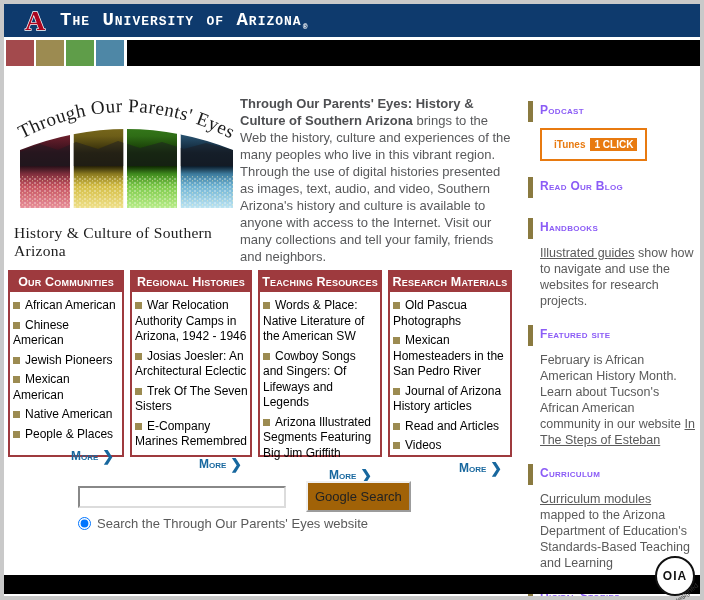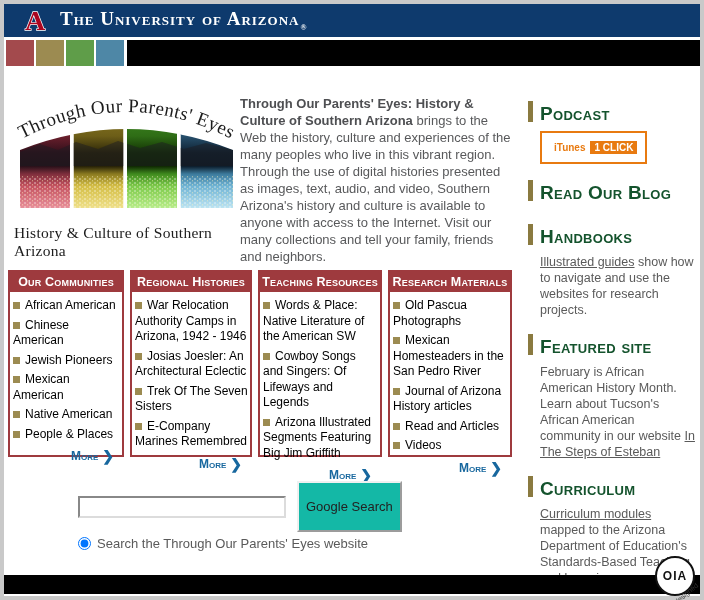--- a/index.html
+++ b/index.html
@@ -5,21 +5,21 @@
   html,body{margin:0;padding:0;background:#e8e8e8;}
   .page{position:relative;width:704px;height:600px;background:#fff;overflow:hidden;
         font-family:"Liberation Sans", sans-serif;}
   .frame{position:absolute;inset:0;border:4px solid #c9c9c9;pointer-events:none;z-index:60;}
 
   
   .ua-bar{position:absolute;left:4px;top:3px;width:696px;height:34px;background:#0e3a6d;
           display:flex;align-items:center;z-index:5;}
   .ua-logo{width:34px;height:34px;margin-left:14px;display:flex;align-items:center;justify-content:center;}
   .ua-logo svg{display:block;}
-  .ua-word{color:#fff;font-family:Liberation Serif, serif;font-variant:small-caps;
+  .ua-word{color:#fff;font-family:Liberation Mono, monospace;font-variant:small-caps;
            font-size:19px;font-weight:600;letter-spacing:1px;margin-left:8px;}
   .ua-reg{color:#fff;font-size:8px;vertical-align:sub;margin-left:1px;}
 
   .strip{position:absolute;left:4px;top:40px;width:696px;height:26px;background:#fff;
          display:flex;align-items:stretch;}
   .sq{width:28px;margin-left:2px;}
   .sq1{background:#a34a4d;} .sq2{background:#9c8b51;} .sq3{background:#5f9d49;} .sq4{background:#4e87a6;}
   .strip-black{flex:1;background:#000;margin-left:3px;}
 
   
@@ -33,21 +33,21 @@
   .more-link{color:#17679e;font-weight:bold;font-variant:small-caps;font-size:12px;cursor:pointer;
              display:inline-flex;align-items:center;gap:4px;}
   .more-line{text-align:right;margin-top:2px;padding-right:6px;}
   .chev{color:#17679e;font-weight:bold;font-size:14px;line-height:12px;}
 
   
   .sidebar{position:absolute;left:528px;top:103px;width:170px;}
   .sb-sec{margin-bottom:18px;}
   .sb-head{display:flex;align-items:flex-start;cursor:pointer;}
   .goldbar{width:5px;height:21px;background:#8a7a40;margin-right:7px;flex:none;margin-top:-2px;}
-  .sb-title{color:#14532d;font-weight:bold;font-variant:small-caps;font-size:19px;letter-spacing:.3px;}
+  .sb-title{color:#8b5cf6;font-weight:bold;font-variant:small-caps;font-size:12px;letter-spacing:.3px;}
   .sb-body{margin:6px 0 0 12px;font-size:12.5px;line-height:16px;color:#5a5a5a;}
   .sb-body a{color:#5a5a5a;text-decoration:underline;cursor:pointer;}
   .itunes-badge{display:inline-flex;border:2px solid #e87a10;background:#fff;padding:8px;
                 margin:6px 0 0 12px;cursor:pointer;}
   .it-left{color:#e87a10;background:#fff;font-weight:bold;font-size:10px;padding:1px 4px;}
   .it-right{color:#fff;background:#e87a10;font-weight:bold;font-size:10px;padding:1px 4px;margin-left:1px;}
 
   
   .cols{position:absolute;left:8px;top:270px;display:flex;}
   .colbox{border:2px solid #9e3a3e;background:#fff;height:183px;margin-right:6px;position:relative;}
@@ -57,22 +57,22 @@
   .collist{list-style:none;margin:6px 0 0;padding:0 2px 0 3px;}
   .collist li{font-size:12px;line-height:15.5px;margin-bottom:4px;color:#444;}
   .bullet{display:inline-block;width:7px;height:7px;background:#9c8b51;margin-right:5px;}
   .collist a{color:#000000;cursor:pointer;}
   .col-more{text-align:right;padding-right:8px;margin-top:1px;}
 
   
   .search{position:absolute;left:78px;top:481px;width:400px;}
   .search-row{display:flex;align-items:center;}
   .search-input{width:198px;height:16px;border:2px inset #dcdcdc;font-size:13px;padding:1px 3px;}
-  .search-btn{margin-left:11px;font-size:13px;color:#222;background:#14b8a6;border:2px outset #f0f0f0;
-              padding:16px 7px;cursor:pointer;font-family:"Liberation Sans", sans-serif;}
+  .search-btn{margin-left:20px;font-size:13px;color:#222;background:#a16207;border:2px outset #f0f0f0;
+              padding:6px 7px;cursor:pointer;font-family:"Liberation Sans", sans-serif;}
   .radio-row{display:flex;align-items:center;margin-top:4px;font-size:13px;color:#5a5a5a;}
   .radio-row input{margin:0 6px 0 0;}
 
   
   .black-bar{position:absolute;left:4px;top:575px;width:696px;height:19px;background:#000;}
   .oia{position:absolute;left:655px;top:556px;width:36px;height:36px;border:2px solid #111;
        border-radius:50%;background:#fff;display:flex;align-items:center;justify-content:center;
        z-index:65;cursor:pointer;}
   .oia-text{font-weight:bold;font-size:12px;letter-spacing:1px;color:#111;}
   .oia-designed{position:absolute;left:672px;top:590px;font-size:7px;color:#333;

